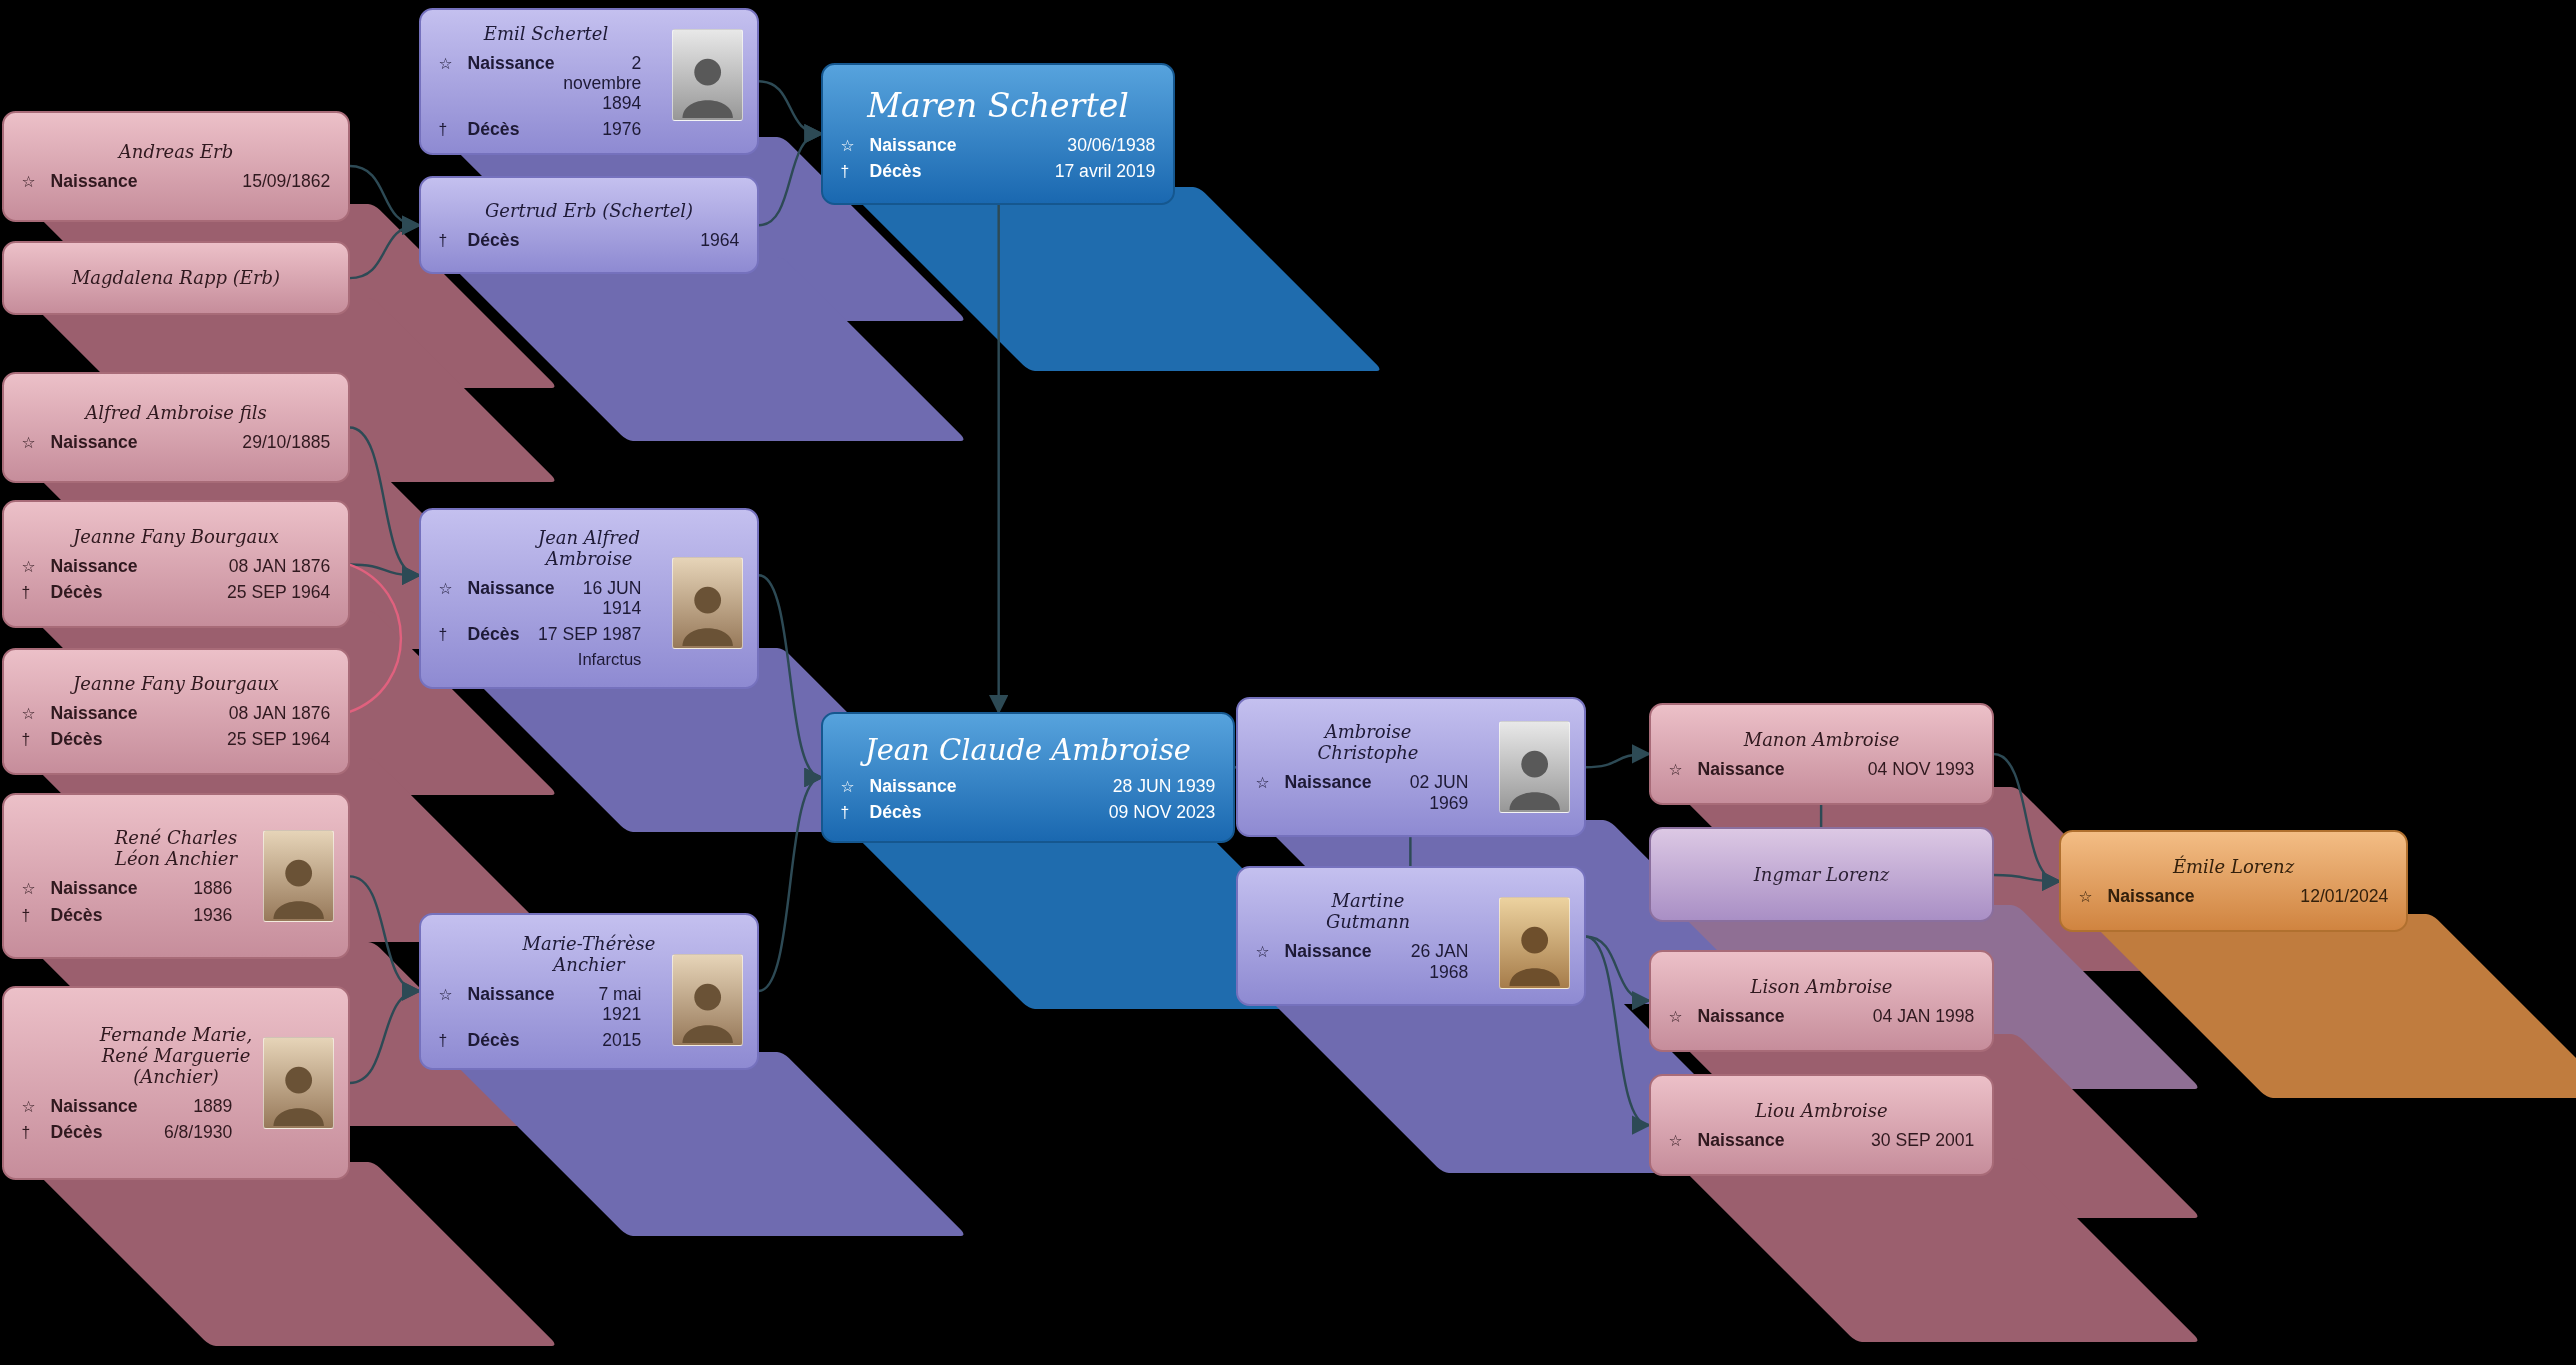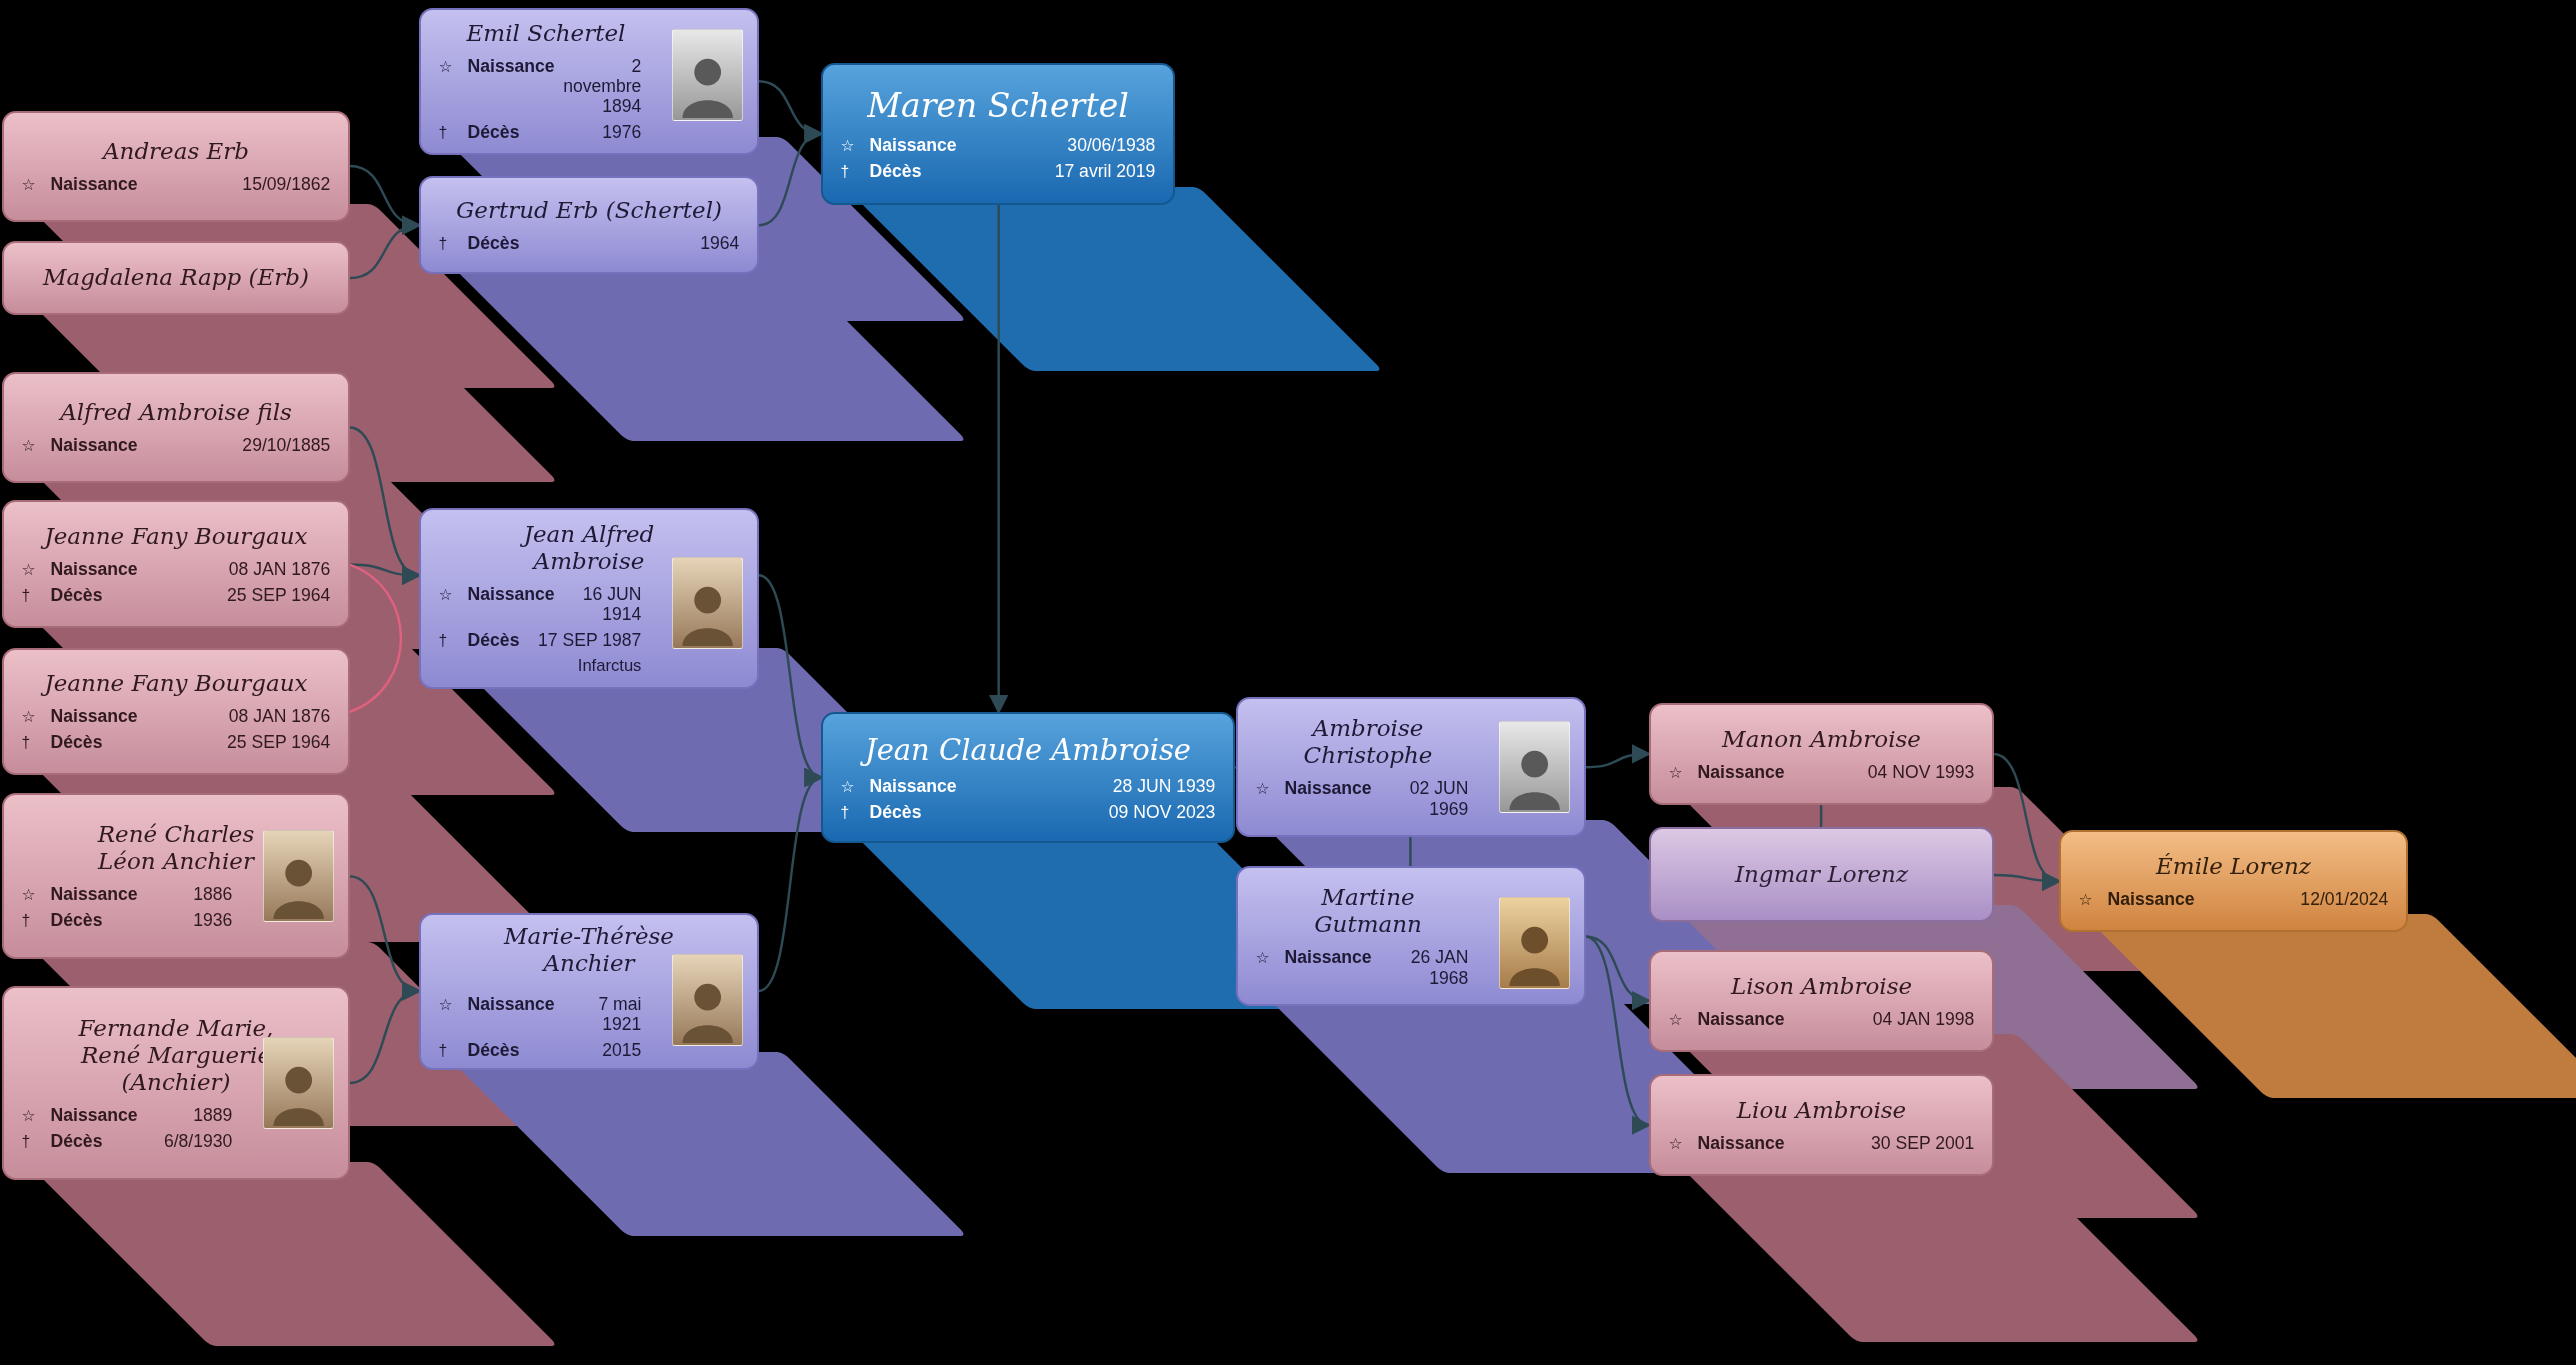--- a/index.html
+++ b/index.html
@@ -16,21 +16,21 @@
   svg.edges { position:absolute; left:0; top:0; z-index:2; }
   .edge { fill:none; stroke-width:2.5px; }
   .card {
     position:absolute; z-index:3; box-sizing:border-box;
     border:2px solid; border-radius:13.7px;
     display:flex; flex-direction:column; justify-content:center;
     padding:7.8px 17.6px;
   }
   .name {
     font-family:"DejaVu Serif","Liberation Serif",serif;
-    font-style:italic; font-size:23px; line-height:1.18;
+    font-style:italic; font-size:18px; line-height:1.18;
     text-align:center; white-space:pre-line;
   }
   .rows { display:flex; flex-direction:column; gap:5.9px; margin-top:8.8px; }
   .row { display:flex; align-items:baseline; font-size:17.6px; line-height:1.15; }
   .evt-icon { width:29px; flex:0 0 29px; font-size:15.7px; }
   .evt-label { font-weight:bold; }
   .evt-value { margin-left:auto; text-align:right; white-space:pre-line; }
   .evt-note { text-align:right; font-size:16.6px; }
   .photo {
     position:absolute; right:13.7px; width:69px; height:90px;
@@ -242,21 +242,21 @@
         </div>
         <div class="evt-note">Infarctus</div>
       </div>
       <div class="photo tone-sepia" style="top: 47px;">
         <svg viewBox="0 0 40 46">
           <circle cx="20" cy="15" r="9"></circle>
           <path d="M3 46 C3 30 37 30 37 46 Z"></path>
         </svg>
       </div>
     </div>
-    <div class="card" style="left: 419px; top: 913px; width: 340px; height: 157px; background: linear-gradient(rgb(196, 192, 239), rgb(142, 138, 210)); border-color: rgb(117, 113, 189); color: rgb(30, 26, 54); justify-content: space-between;">
+    <div class="card" style="left: 419px; top: 913px; width: 340px; height: 157px; background: linear-gradient(rgb(196, 192, 239), rgb(142, 138, 210)); border-color: rgb(117, 113, 189); color: rgb(30, 26, 54);">
       <div class="name">Marie-Thérèse
 Anchier</div>
       <div class="rows" style="padding-right: 98px;">
         <div class="row">
           <span class="evt-icon">☆</span>
           <span class="evt-label">Naissance</span>
           <span class="evt-value">7 mai 1921</span>
         </div>
         <div class="row">
           <span class="evt-icon">†</span>

